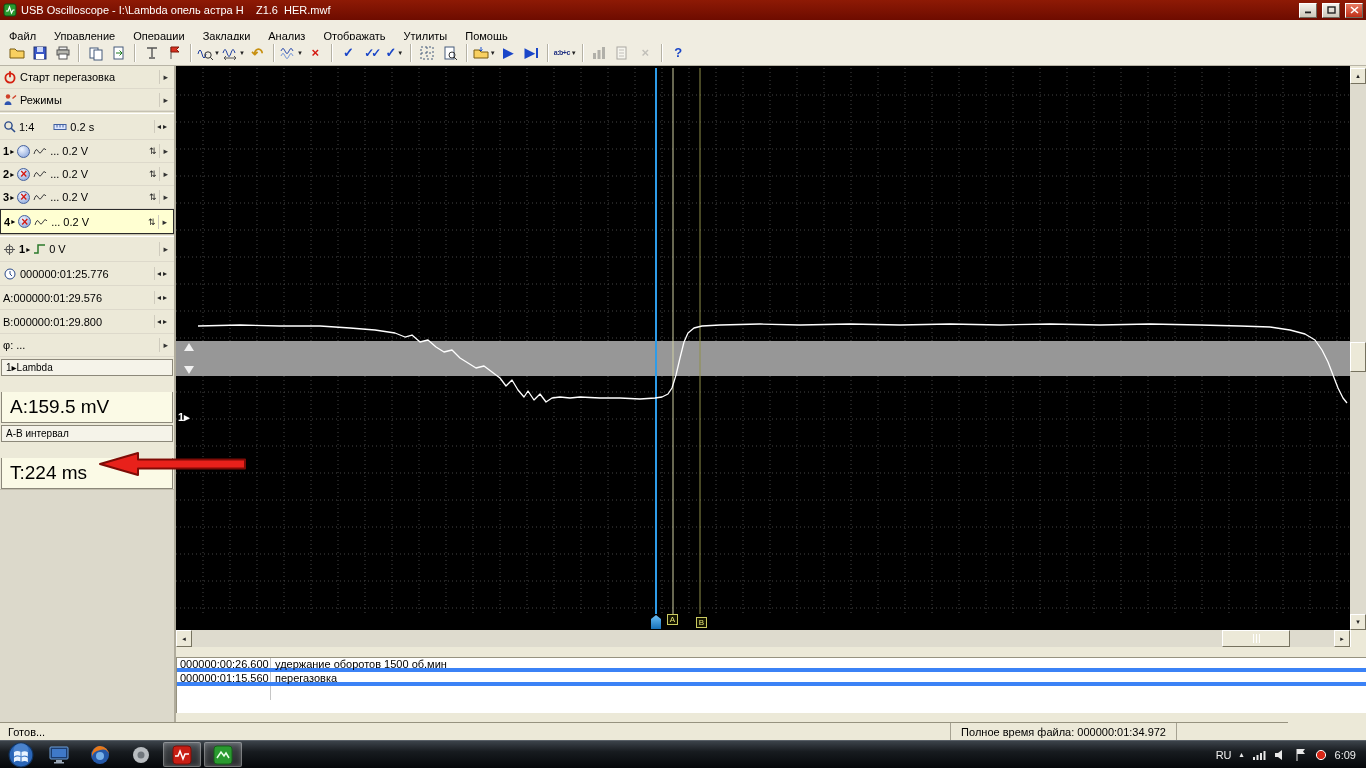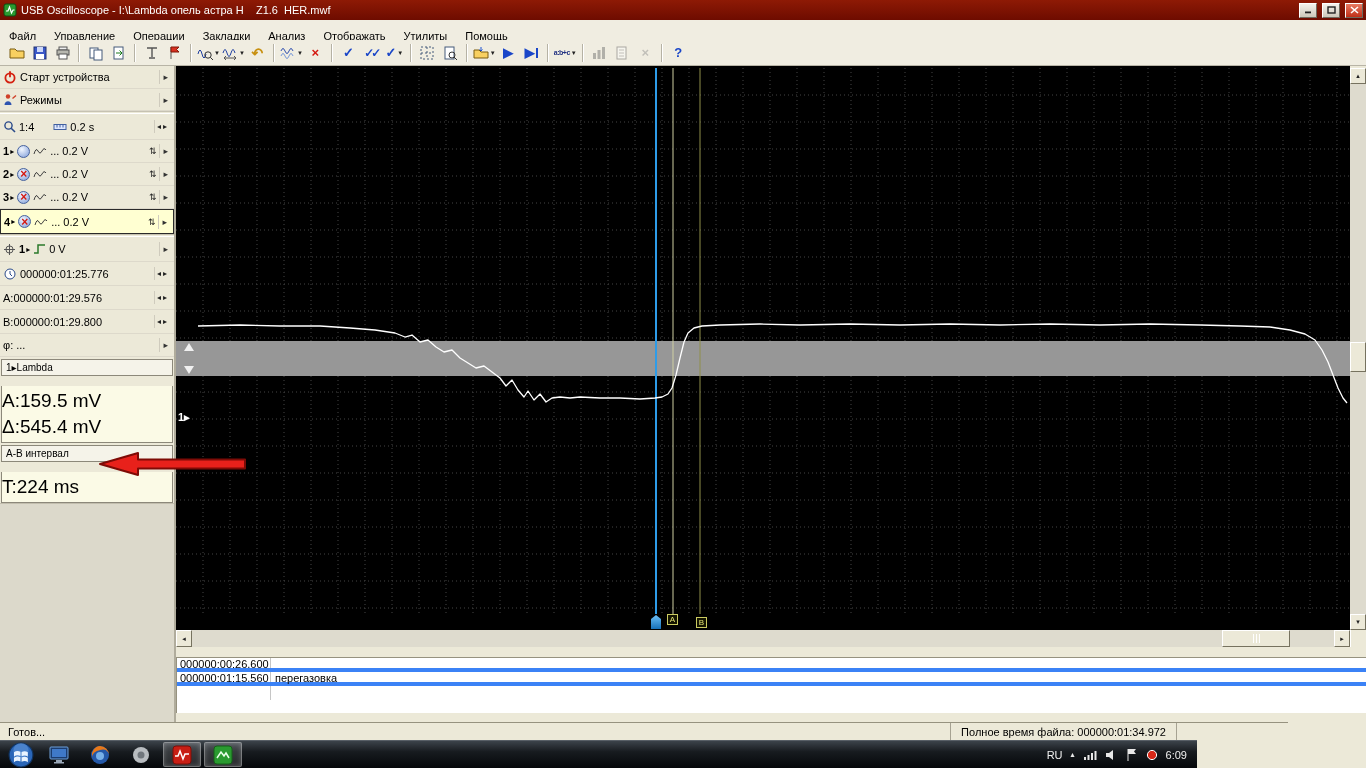--- a/index.html
+++ b/index.html
@@ -50,22 +50,22 @@
   .spin{margin-left:auto;font-size:8px;color:#222;letter-spacing:2px;border-left:1px solid #cfcbbd;padding:2px 2px;font-style:normal}
   .chnum{font-weight:bold}
   .charr{font-size:8px;margin-left:-2px;font-style:normal}
   .chicon{width:13px;height:13px;border-radius:50%;flex:0 0 auto;
     background:radial-gradient(circle at 35% 30%,#f2f7ff,#7e9cd8);border:1px solid #46629e;
     display:inline-flex;align-items:center;justify-content:center}
   .offx{color:#d41810;font-weight:bold;font-size:12px;line-height:1;font-style:normal}
   .stepper{margin-left:auto;font-size:9px;color:#222;font-style:normal}
   .srow .stepper + .rarr{margin-left:0}
   .srow.sel{background:#ffffd2;border:1px solid #2a2a2a}
-  .phdr{margin:2px 1px 10px;border:1px solid #8c887a;background:#f5f3e9;padding:2px 4px;font-size:10px;flex:0 0 auto}
-  .pbody{margin:0 1px;border:1px solid #8c887a;border-top:none;background:#fbfae6;padding:2px 0;flex:0 0 auto}
+  .phdr{margin:2px 1px 16px;border:1px solid #8c887a;background:#f5f3e9;padding:2px 4px;font-size:10px;flex:0 0 auto}
+  .pbody{margin:0 1px;border:1px solid #8c887a;border-top:none;background:#fbfae6;padding:2px 8px;flex:0 0 auto}
   .pline{font-size:19px;line-height:26px;white-space:pre}
   .srest{flex:1;background:#dcd9cb;border-top:1px solid #c2beae}
 
   
   #plot-top{position:absolute;left:176px;top:66px;width:1174px;height:2px;background:#000}
   #plot{position:absolute;left:176px;top:68px;width:1174px;height:546px;background:#000;overflow:hidden}
   #waveform-svg{position:absolute;left:0;top:0;width:100%;height:100%}
   #channel-marker{position:absolute;left:2px;color:#fff;font-size:11px;font-weight:bold}
   #marker-strip{position:absolute;left:176px;top:614px;width:1174px;height:16px;background:#000;overflow:hidden}
   #marker-main{position:absolute;top:1px;width:10px;height:14px;background:linear-gradient(#6cc0f8,#1670b8);
@@ -104,21 +104,21 @@
 
   
   #statusbar{position:absolute;left:0;top:722px;width:1288px;height:18px;background:#ece9d8;
     border-top:1px solid #96927f;display:flex;align-items:center;font-size:11px}
   #status-left{padding:0 8px}
   .sb-spacer{flex:1}
   .sb-panel{border-left:1px solid #a6a292;height:100%;display:flex;align-items:center;padding:0 10px;white-space:pre}
   .sb-panel.empty{width:112px}
 
   
-  #taskbar{position:absolute;left:0;top:740px;width:1197px;height:28px;
+  #taskbar{position:absolute;left:0;top:740px;width:1366px;height:28px;
     background:linear-gradient(180deg,#3c434a 0%,#171b1f 40%,#05070a 100%);
     border-top:1px solid #585f66;display:flex;align-items:center;gap:3px;padding-left:5px}
   #start-orb{width:32px;height:26px;display:flex;align-items:center;justify-content:center}
   .task-icon{width:38px;height:25px;display:flex;align-items:center;justify-content:center;border-radius:2px}
   .task-icon.active{background:rgba(255,255,255,.14);border:1px solid rgba(255,255,255,.35);
     box-shadow:inset 0 0 5px rgba(255,255,255,.25)}
   #tray{margin-left:auto;display:flex;align-items:center;gap:8px;padding-right:10px;color:#f0f0f0;font-size:11px}
   #tray .ticon{display:inline-flex;align-items:center}
   #tray-arrow{font-size:8px;font-style:normal;color:#e8e8e8}
 
@@ -308,21 +308,21 @@
 </div>
 
 <div id="sidebar">
   <div class="srow h23">
     <span class="sic">
         <svg width="14" height="14" viewBox="0 0 14 14">
           <circle cx="7" cy="8" r="4.6" fill="none" stroke="#d42010" stroke-width="1.8"></circle>
           <path d="M7 1.2v6" stroke="#d42010" stroke-width="1.8"></path>
         </svg>
       </span>
-    <span class="slabel">Старт устройства</span>
+    <span class="slabel">Старт перегазовка</span>
     <i class="rarr">▸</i>
   </div>
   <div class="srow h22">
     <span class="sic">
         <svg width="14" height="14" viewBox="0 0 14 14">
           <circle cx="5" cy="3.5" r="2.2" fill="#d04028"></circle>
           <path d="M1.5 12c0-5 7-5 7 0z" fill="#2f55b0"></path>
           <path d="M9.5 5.5L13 2.5" stroke="#d04028" stroke-width="1.4"></path>
         </svg>
       </span>
@@ -441,21 +441,20 @@
     <span class="sval">B:000000:01:29.800</span>
     <i class="spin">◂▸</i>
   </div>
   <div class="srow h23">
     <span class="sval">φ: ...</span>
     <i class="rarr">▸</i>
   </div>
   <div class="phdr">1▸Lambda</div>
   <div class="pbody">
     <div class="pline">A:159.5 mV</div>
-    <div class="pline">Δ:545.4 mV</div>
   </div>
   <div class="phdr">A-B интервал</div>
   <div class="pbody">
     <div class="pline">T:224 ms</div>
   </div>
   <div class="srest"></div>
 </div>
 
 <div id="plot-top"></div>
 <div id="plot">
@@ -552,20 +551,21 @@
   <i class="sbtn" id="vs-up">▴</i>
   <span id="vs-thumb"></span>
   <i class="sbtn" id="vs-down">▾</i>
 </div>
 <div id="scroll-corner"></div>
 
 <div id="gapA"></div>
 <div id="bookmarks">
   <div class="brow">
     <span class="btime">000000:00:26.600</span>
+    <span class="blabel">удержание оборотов 1500 об.мин</span>
   </div>
   <div class="brow">
     <span class="btime">000000:01:15.560</span>
     <span class="blabel">перегазовка</span>
   </div>
   <div class="brow filler">
     <span class="btime"></span>
       <span class="blabel"></span>
   </div>
 </div>

